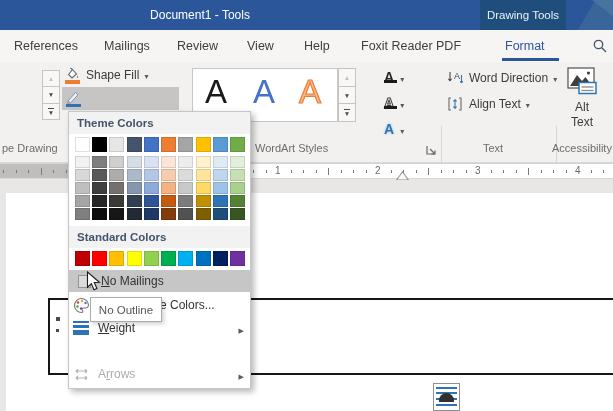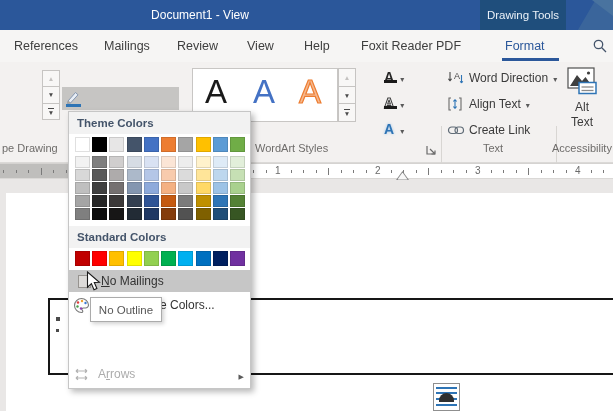--- a/index.html
+++ b/index.html
@@ -102,21 +102,21 @@
     display:flex;align-items:center;justify-content:center;font-size:11.5px;color:#575757;}
   #cursor{left:86px;top:271px;z-index:50;}
   svg{display:block;}
 </style>
 </head>
 <body>
 
 <div id="screen">
 
   <div class="abs" id="titlebar">
-    <div class="abs" id="title-text">Document1  -  View</div>
+    <div class="abs" id="title-text">Document1  -  Tools</div>
     <div class="abs" id="ctx-tab">Drawing Tools</div>
     <div class="abs" id="corner-deco">
       <div class="t1"></div>
         <div class="t2"></div>
     </div>
   </div>
 
   <div class="abs" id="tabrow">
     <span class="tab" style="left:104px">Mailings</span>
     <span class="tab" style="left:14px">References</span>
@@ -140,20 +140,31 @@
     <div class="gsep" style="left:556px"></div>
   </div>
 
   <div class="scrollcol" style="left:42px;top:70px;height:50px">
     <div class="scell dis">▲</div>
     <div class="scell">▼</div>
     <div class="scell">
         <span class="more-glyph">▼</span>
       </div>
   </div>
+  <div class="ribbon-btn" style="left:64px;top:65px;width:112px;height:20px">
+    <span class="ic">
+      <svg width="17" height="14" viewBox="0 0 17 14">
+          <path d="M4.5 7.5 L8.5 2.5 L12.5 7 L8 11 Z" fill="#FDFDFD" stroke="#5B6770" stroke-width="1.1"></path>
+          <path d="M8.5 2.5 L6.5 1" stroke="#5B6770" stroke-width="1.1" fill="none"></path>
+          <path d="M13.5 8.5 q1.4 2 0 2.6 q-1.4-.6 0-2.6z" fill="#5B6770"></path>
+        </svg>
+      <span class="icon-bar" style="background:#ED7D31"></span>
+    </span>
+    <span class="dd">Shape Fill</span>
+  </div>
   <div class="ribbon-btn" id="shape-outline-btn" style="left:62px;top:87px;width:117px;height:23px">
     <span class="ic" style="margin-left:3px">
       <svg width="17" height="14" viewBox="0 0 17 14">
           <path d="M3 11 L10.5 2.5 L13 4.8 L5.5 13 Z" fill="#E8EEF6" stroke="#8496B0" stroke-width="1"></path>
           <path d="M3 11 L2.5 13.5 L5.5 13" fill="#C8B08A" stroke="#8496B0" stroke-width=".8"></path>
         </svg>
       <span class="icon-bar" style="background:#2E74B5"></span>
     </span>
   </div>
   <div class="glabel" style="left:2px">pe Drawing</div>
@@ -201,29 +212,20 @@
     <span class="dd">Word Direction</span>
   </div>
   <div class="tg-row" style="left:447px;top:96px">
     <span class="ic">
       <svg width="18" height="16" viewBox="0 0 18 16">
           <path d="M4 2 H2 V14 H4 M12 2 H14 V14 H12" fill="none" stroke="#6A6A6A" stroke-width="1.1"></path>
           <path d="M8 3.5 V12.5 M8 3.5 L6.4 5.5 M8 3.5 L9.6 5.5 M8 12.5 L6.4 10.5 M8 12.5 L9.6 10.5" stroke="#2E74B5" stroke-width="1.1" fill="none"></path>
         </svg>
     </span>
     <span class="dd">Align Text</span>
-  </div>
-  <div class="tg-row" style="left:447px;top:122px">
-    <span class="ic">
-      <svg width="18" height="16" viewBox="0 0 18 16">
-          <rect x="1.5" y="5" width="9" height="6.5" rx="3.2" fill="none" stroke="#5F6B76" stroke-width="1.2"></rect>
-          <rect x="8" y="5" width="8.5" height="6.5" rx="3.2" fill="none" stroke="#5F6B76" stroke-width="1.2"></rect>
-        </svg>
-    </span>
-    <span>Create Link</span>
   </div>
   <div class="glabel" style="left:483px">Text</div>
 
   <div class="abs" id="alt-btn">
     <span>
       <svg width="32" height="34" viewBox="0 0 32 34">
           <rect x="2" y="2" width="26" height="20" fill="#FFFFFF" stroke="#4F4F4F" stroke-width="1.2"></rect>
           <circle cx="22.5" cy="7" r="1.6" fill="#3F3F3F"></circle>
           <path d="M4 20 L11 9 L16 15 L19.5 11 L26 20 Z" fill="#3F3F3F"></path>
           <rect x="13" y="16.5" width="17" height="11" fill="#FFFFFF" stroke="#2E74B5" stroke-width="1.5"></rect>
@@ -403,20 +405,29 @@
             <circle cx="5" cy="5.5" r="1.2" fill="#E03A3A"></circle>
             <circle cx="9" cy="4" r="1.2" fill="#F0A030"></circle>
             <circle cx="12.5" cy="6" r="1.2" fill="#3A7AD0"></circle>
             <circle cx="4.5" cy="9.5" r="1.2" fill="#48A048"></circle>
             <circle cx="8" cy="11.5" r="1.2" fill="#9040B0"></circle>
           </svg>
       </span>
       <span class="mtext"><span>More Outline Colors...</span></span>
     </div>
 
+    <div class="mi" style="top:205px">
+      <span class="mic">
+        <div class="wbar" style="top:1px;height:2px"></div>
+        <div class="wbar" style="top:5px;height:3px"></div>
+        <div class="wbar" style="top:10px;height:5px"></div>
+      </span>
+      <span class="mtext"><span></span><span class="accel">W</span><span>eight</span></span>
+      <span class="subarrow sub"></span>
+    </div>
 
 
     <div class="mi disabled" style="top:251px">
       <span class="mic">
         <svg width="17" height="17" viewBox="0 0 17 17">
             <g stroke="#B3B3B3" stroke-width="1.2" fill="none">
               <path d="M3 5 H14 M3 5 l2-1.8 M3 5 l2 1.8 M14 5 l-2-1.8 M14 5 l-2 1.8"></path>
               <path d="M3 12 H14 M3 12 l2-1.8 M3 12 l2 1.8 M14 12 l-2-1.8 M14 12 l-2 1.8"></path>
             </g>
           </svg>

